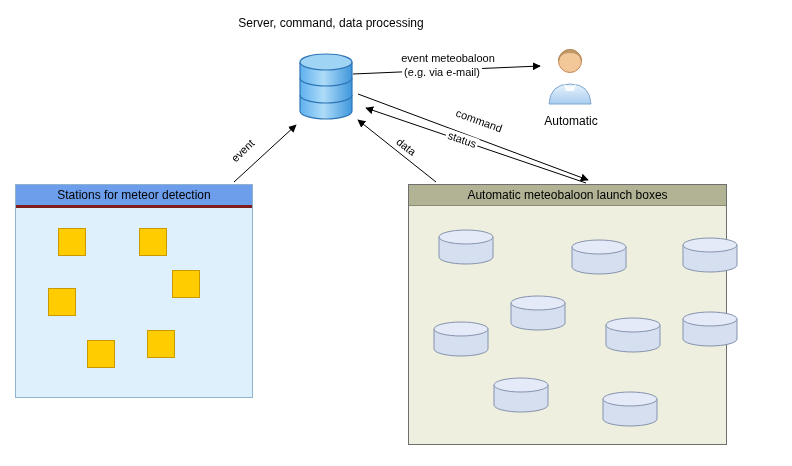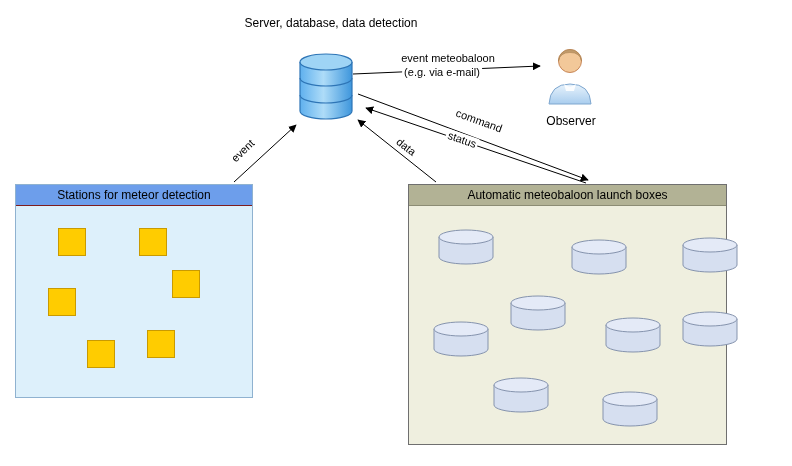--- a/index.html
+++ b/index.html
@@ -23,21 +23,21 @@
   .rot-data    { transform:translate(-50%,-50%) rotate(38deg); }
 
   .server-icon { position:absolute; left:296px; top:52px; width:60px; height:70px; }
   .observer-icon { position:absolute; left:544px; top:45px; width:52px; height:60px; }
 
   .stations-box {
     position:absolute; left:15px; top:184px; width:238px; height:214px;
     background:#ddf0fb; border:1px solid #8fb2d0; box-sizing:border-box;
   }
   .stations-header {
-    height:20px; background:#6d9eeb; border-bottom:1px solid #7f1d1d;
+    height:20px; background:#6d9eeb; border-bottom:3px solid #7f1d1d;
     font-size:12px; line-height:20px; text-align:center; color:#000;
   }
   .station-node {
     position:absolute; width:28px; height:28px;
     background:#ffcc00; border:1px solid #c99a00; box-sizing:border-box;
   }
 
   .launch-box {
     position:absolute; left:408px; top:184px; width:319px; height:261px;
     background:#efefdf; border:1px solid #6f6f6f; box-sizing:border-box;
@@ -59,21 +59,21 @@
         <path d="M0 0 L10 5 L0 10 z" fill="#000"></path>
       </marker>
     </defs>
     <line x1="234" y1="182" x2="296" y2="125" stroke="#000" stroke-width="1" marker-end="url(#arr)"></line>
     <line x1="353" y1="74" x2="540" y2="66" stroke="#000" stroke-width="1" marker-end="url(#arr)"></line>
     <line x1="358" y1="94" x2="588" y2="180" stroke="#000" stroke-width="1" marker-end="url(#arr)"></line>
     <line x1="586" y1="183" x2="366" y2="108" stroke="#000" stroke-width="1" marker-end="url(#arr)"></line>
     <line x1="436" y1="182" x2="358" y2="120" stroke="#000" stroke-width="1" marker-end="url(#arr)"></line>
   </svg>
 
-  <div class="label" style="left:331px; top:23px;">Server, database, data detection</div>
+  <div class="label" style="left:331px; top:23px;">Server, command, data processing</div>
   <div class="server-icon">
     <svg width="60" height="70" viewBox="0 0 60 70">
       <defs>
         <linearGradient id="dbg" x1="0" y1="0" x2="1" y2="0">
           <stop offset="0" stop-color="#5FB0EE"></stop>
           <stop offset="0.45" stop-color="#AEDCF8"></stop>
           <stop offset="1" stop-color="#3E96DC"></stop>
         </linearGradient>
       </defs>
       <path d="M4 10 v49 a26 8 0 0 0 52 0 v-49" fill="url(#dbg)" stroke="#2E75B6" stroke-width="1.2"></path>
@@ -90,21 +90,21 @@
           <stop offset="0" stop-color="#E8F3FC"></stop>
           <stop offset="1" stop-color="#A9CDEE"></stop>
         </linearGradient>
       </defs>
       <path d="M5 59 q1-20 21-20 q20 0 21 20 z" fill="url(#shirt)" stroke="#7FA7CF" stroke-width="1"></path>
       <path d="M20 39 q6 5 12 0 l-2 7 h-8 z" fill="#ffffff" opacity="0.85"></path>
       <circle cx="26" cy="16" r="11.5" fill="#F2C899" stroke="#C8885A" stroke-width="1"></circle>
       <path d="M14.5 16 a11.5 11.5 0 0 1 23 0 q-1.5-8.5-11.5-8.5 q-10 0-11.5 8.5 z" fill="#C09A6A" stroke="#A87E4E" stroke-width="0.5"></path>
     </svg>
   </div>
-  <div class="label" style="left:571px; top:121px;">Observer</div>
+  <div class="label" style="left:571px; top:121px;">Automatic</div>
 
   <div class="edge-label rot-event" style="left:243px; top:151px;">event</div>
   <div class="edge-label" style="left:448px; top:58px;">event meteobaloon</div>
   <div class="edge-label" style="left:442px; top:72px;">(e.g. via e-mail)</div>
   <div class="edge-label rot-command" style="left:479px; top:121px;">command</div>
   <div class="edge-label rot-status" style="left:462px; top:140px;">status</div>
   <div class="edge-label rot-data" style="left:406px; top:147px;">data</div>
 
   <div class="stations-box">
     <div class="stations-header">Stations for meteor detection</div>

